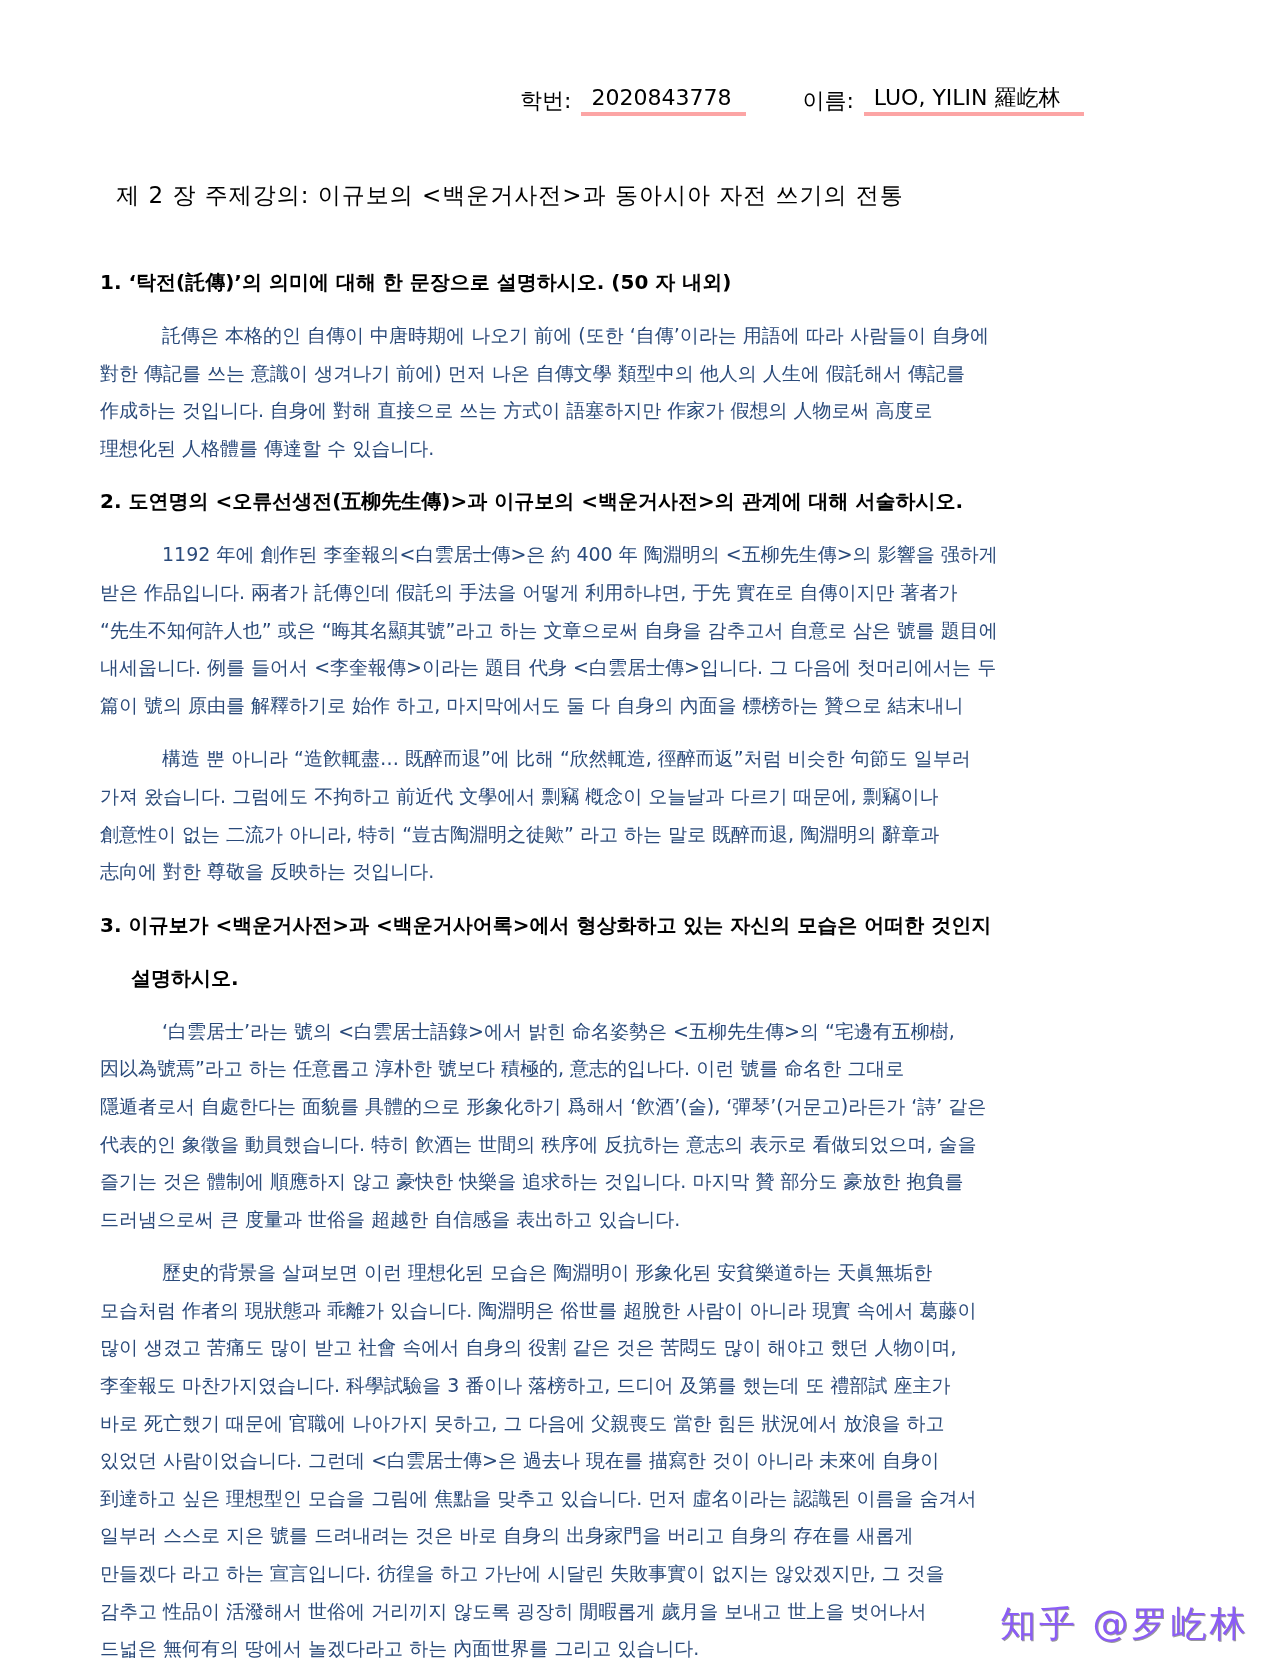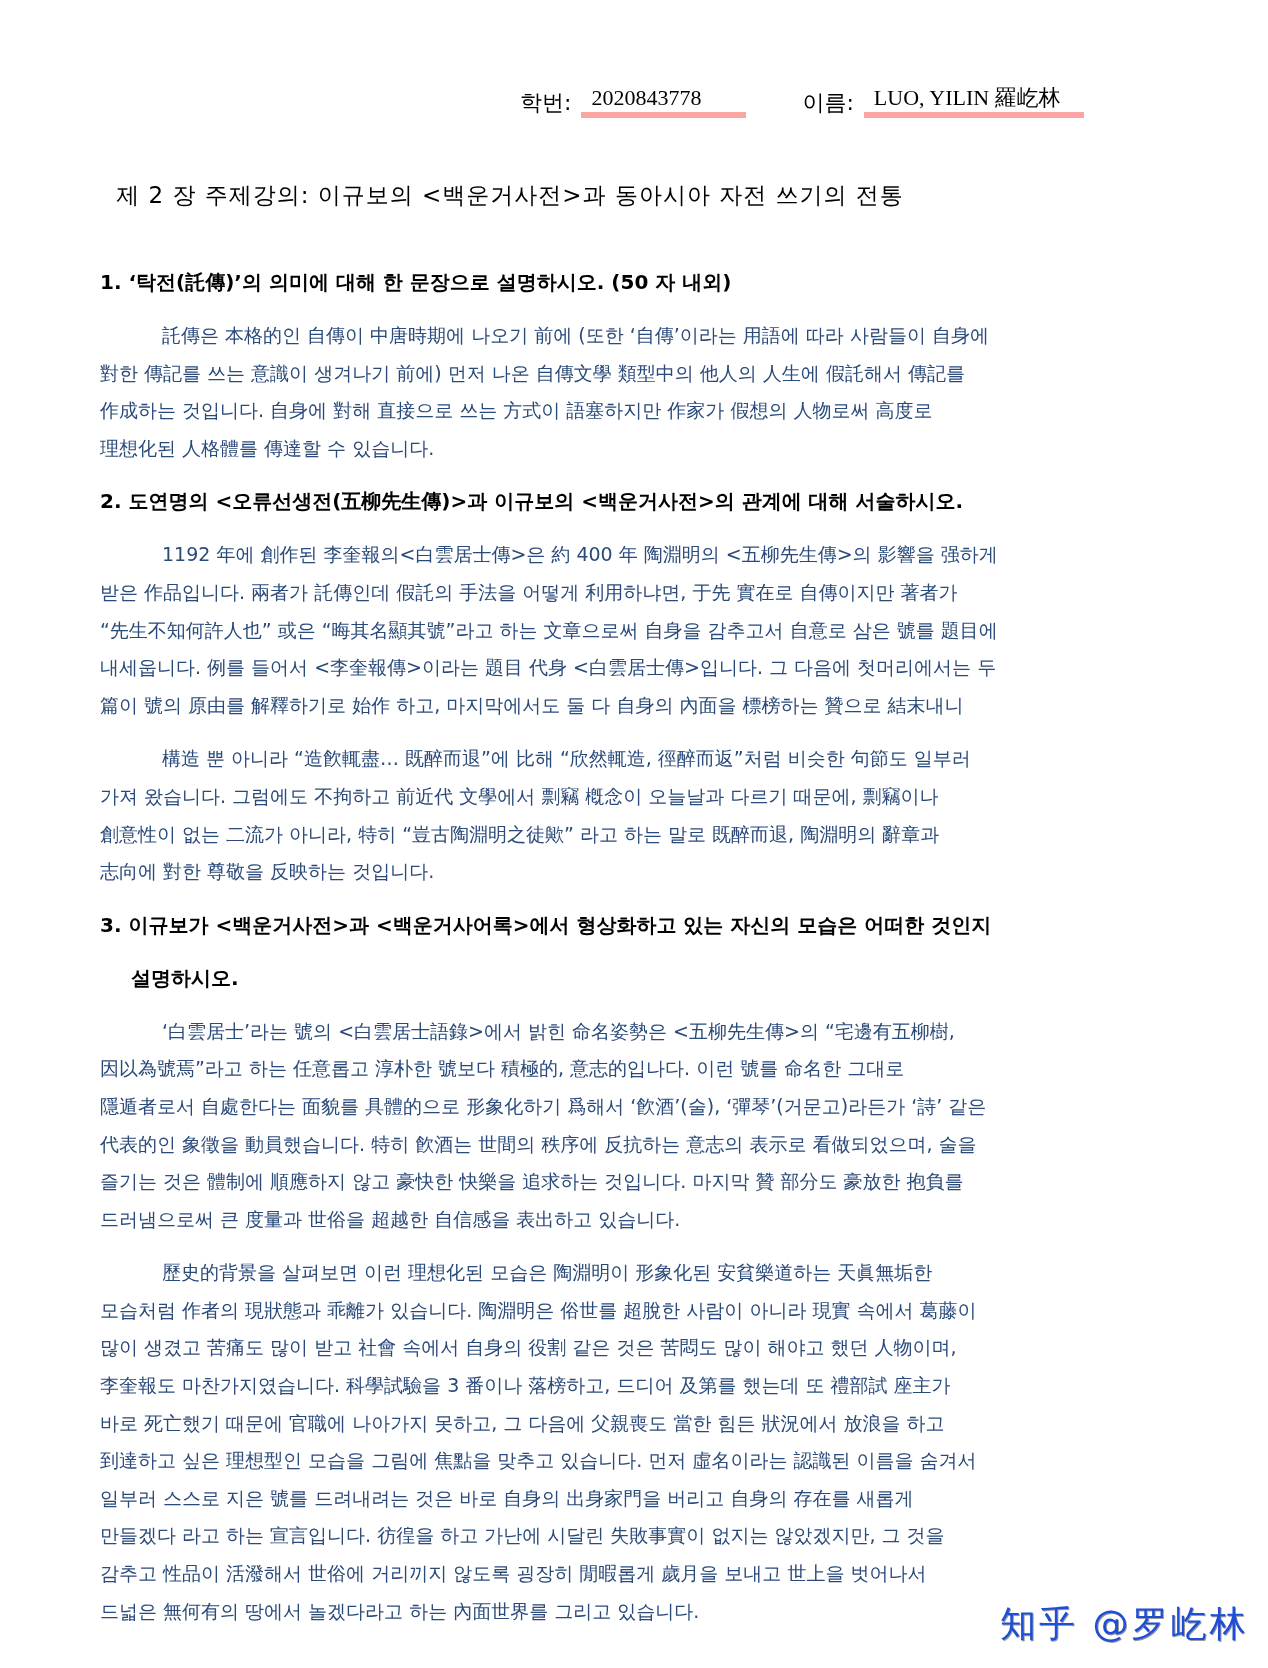--- a/index.html
+++ b/index.html
@@ -1,30 +1,30 @@
 <!DOCTYPE html>
 <html><head>
   <meta charset="utf-8">
   <style>
     html, body { margin:0; padding:0; background:#ffffff; }
     body { width:1268px; height:1668px; position:relative; overflow:hidden;
            font-family:"DejaVu Sans","Liberation Sans",sans-serif; color:#000; }
     .header-line { position:absolute; top:84px; left:520px; font-size:22px; display:flex; align-items:flex-end; }
     .header-label { margin-right:10px; }
-    .header-value { border-bottom:6px solid #fca5a5; padding:0 10px; margin-right:56px; line-height:28px;font-family:Liberation Serif, serif; }
+    .header-value { border-bottom:4px solid #fca5a5; padding:0 10px; margin-right:56px; line-height:28px; }
     .header-value.id { width:145px; }
     .header-value.name { width:200px; margin-right:0; }
     .title { position:absolute; top:180px; left:0; width:1020px; text-align:center; font-size:23px; letter-spacing:1px; }
     .content { position:absolute; top:248px; left:84px; width:1120px; }
     .q { font-weight:bold; font-size:20px; line-height:37px; margin:16px; }
     .q.indent2 { padding-left:31px; }
     .para { color:#2a4a7a; font-size:19px; line-height:37.6px; margin:16px; text-align:justify; }
     .para .line { display:block; white-space:nowrap; }
     .para .line.first { padding-left:62px; }
-    .watermark { position:absolute; left:1000px; top:1600px; font-size:36px; color:#1d4ed8;
+    .watermark { position:absolute; left:1000px; top:1600px; font-size:36px; color:#8b5cf6;
                  text-shadow:1px 1px 0 #9a9a9a; letter-spacing:3px; }
   </style>
 </head>
 <body>
 
 <div>
 
   <div class="header-line">
     <span class="header-label">학번:</span>
     <span class="header-value id">2020843778</span>
@@ -68,20 +68,21 @@
       <span class="line">代表的인  象徵을  動員했습니다. 特히  飮酒는  世間의  秩序에  反抗하는  意志의  表示로  看做되었으며,  술을</span>
       <span class="line">즐기는  것은  體制에  順應하지  않고  豪快한  快樂을  追求하는  것입니다. 마지막  贊  部分도  豪放한  抱負를</span>
       <span class="line">드러냄으로써  큰  度量과  世俗을  超越한  自信感을  表出하고  있습니다.</span>
     </div>
     <div class="para">
       <span class="line first">歷史的背景을  살펴보면  이런  理想化된  모습은  陶淵明이  形象化된  安貧樂道하는  天眞無垢한</span>
       <span class="line">모습처럼  作者의  現狀態과  乖離가  있습니다. 陶淵明은  俗世를  超脫한  사람이  아니라  現實  속에서  葛藤이</span>
       <span class="line">많이  생겼고  苦痛도  많이  받고  社會  속에서  自身의  役割  같은  것은  苦悶도  많이  해야고  했던  人物이며,</span>
       <span class="line">李奎報도  마찬가지였습니다. 科學試驗을  3  番이나  落榜하고,  드디어  及第를  했는데  또  禮部試  座主가</span>
       <span class="line">바로  死亡했기  때문에  官職에  나아가지  못하고,  그  다음에  父親喪도  當한  힘든  狀況에서  放浪을  하고</span>
+      <span class="line">있었던  사람이었습니다. 그런데  &lt;白雲居士傳&gt;은  過去나  現在를  描寫한  것이  아니라  未來에  自身이</span>
       <span class="line">到達하고  싶은  理想型인  모습을  그림에  焦點을  맞추고  있습니다. 먼저  虛名이라는  認識된  이름을  숨겨서</span>
       <span class="line">일부러  스스로  지은  號를  드려내려는  것은  바로  自身의  出身家門을  버리고  自身의  存在를  새롭게</span>
       <span class="line">만들겠다  라고  하는  宣言입니다. 彷徨을  하고  가난에  시달린  失敗事實이  없지는  않았겠지만,  그  것을</span>
       <span class="line">감추고  性品이  活潑해서  世俗에  거리끼지  않도록  굉장히  閒暇롭게  歲月을  보내고  世上을  벗어나서</span>
       <span class="line">드넓은  無何有의  땅에서  놀겠다라고  하는  內面世界를  그리고  있습니다.</span>
     </div>
   </div>
 
   <div class="watermark">知乎 @罗屹林</div>
 </div>

